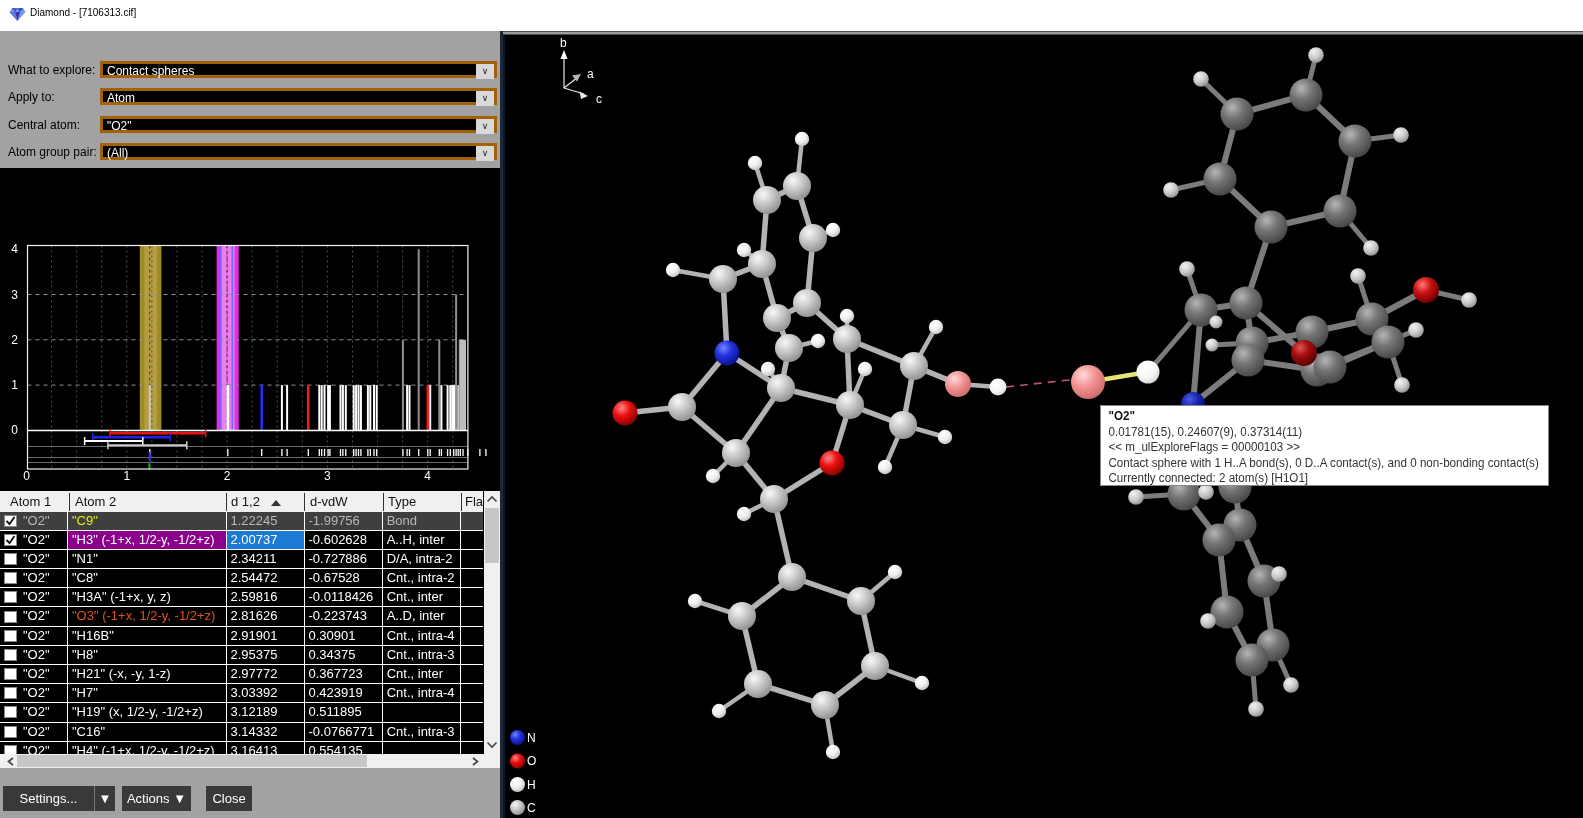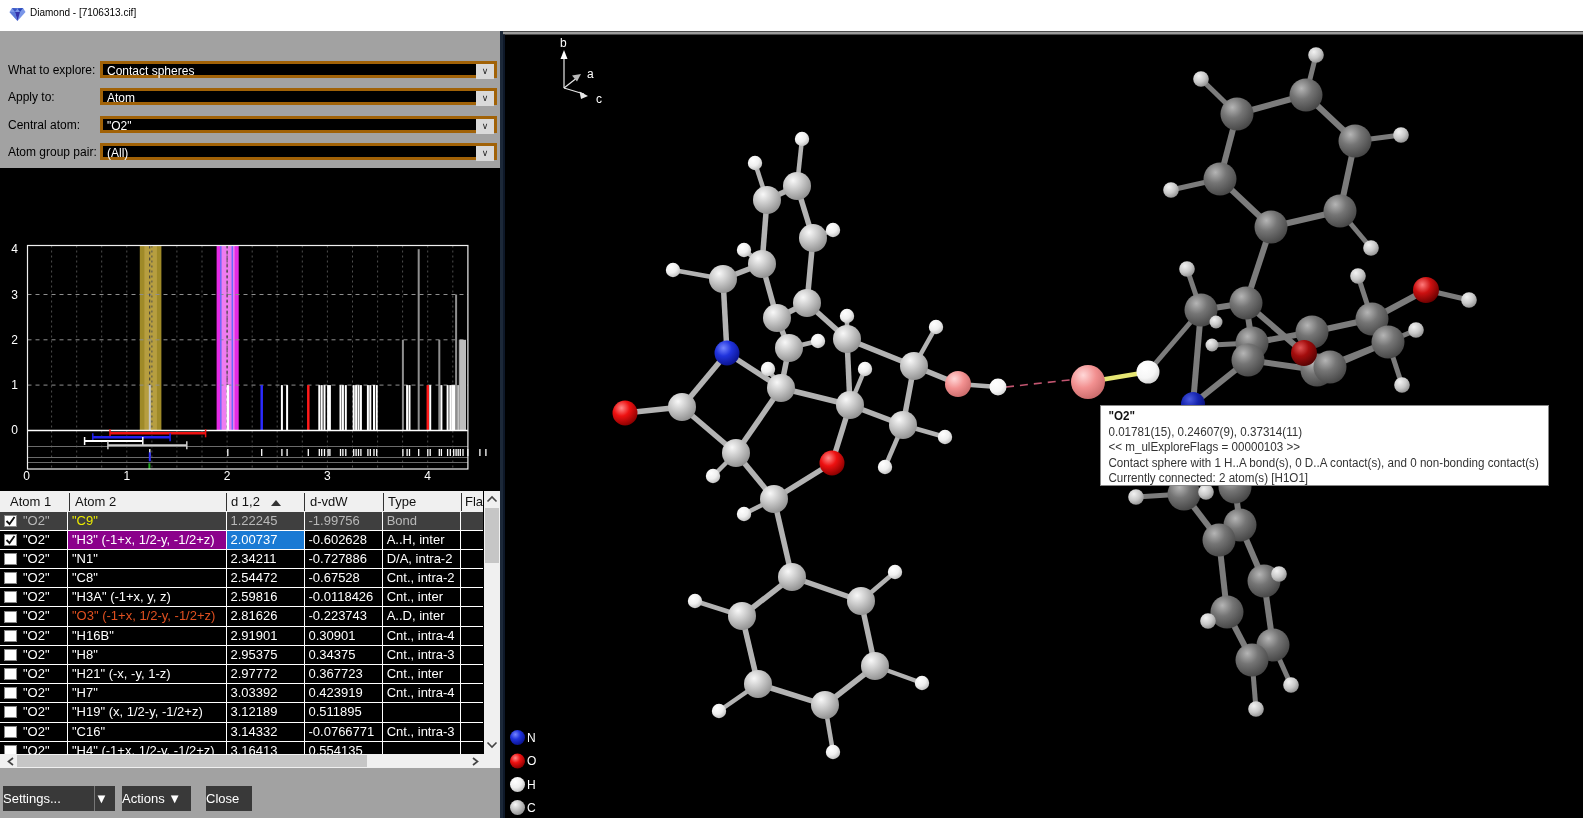--- a/index.html
+++ b/index.html
@@ -32,21 +32,21 @@
 .tr.sel .o2t{color:#b9b9b9}
 .purp{background:#8b008b}
 .blue{background:#1a7ad4}
 .o3{color:#e05020}
 #vscroll{position:absolute;left:484px;top:1px;width:16px;height:262.5px;background:#f0f0f0}
 #vscroll .ar{position:absolute;left:0;width:16px;height:16px;color:#555;font-size:9px;text-align:center;line-height:16px}
 #vscroll .thumb{position:absolute;left:1px;top:17px;width:14px;height:55px;background:#c6c6c6}
 #hscroll{position:absolute;left:0;top:723.5px;width:500px;height:14.5px;background:#f0f0f0;color:#555}
 #hscroll .thumb{position:absolute;left:17px;top:1px;width:350px;height:12px;background:#c6c6c6}
 #btns{position:absolute;left:0;top:738px;width:500px;height:50px;background:#a2a2a2}
-.pbtn{position:absolute;top:18px;height:25px;background:#393939;color:#fff;font-size:13px;text-align:left;line-height:25px}
+.pbtn{position:absolute;top:18px;height:25px;background:#393939;color:#fff;font-size:13px;text-align:center;line-height:25px}
 #tooltip{position:absolute;left:1100px;top:405px;width:449px;height:81px;background:#fff;border:1px solid #888;color:#333;font-size:12.5px;padding:0;overflow:hidden}
 #tooltip .in{transform:scaleX(0.93);transform-origin:0 0;white-space:nowrap;padding:3px 0 0 8px;line-height:15.6px}
 #tooltip b{color:#111}
 </style></head>
 <body>
 <div id="root">
 <div id="titlebar">
 <svg style="position:absolute;left:9px;top:7px" width="17" height="15" viewBox="0 0 17 15">
 <polygon points="3,1 14,1 16.5,5 8.5,14 0.5,5" fill="#7a96e8"></polygon>
 <polygon points="3,1 6,5 8.5,1.5" fill="#3a57c4"></polygon>

